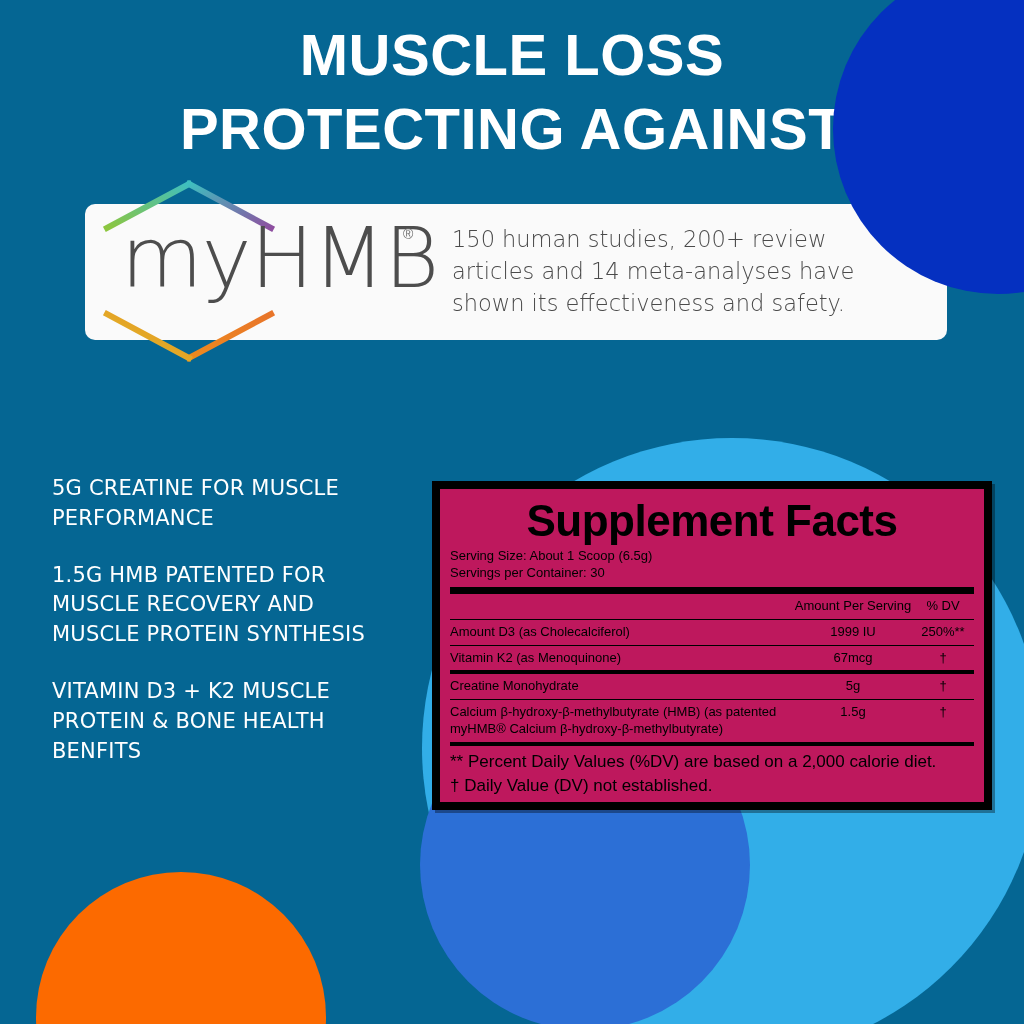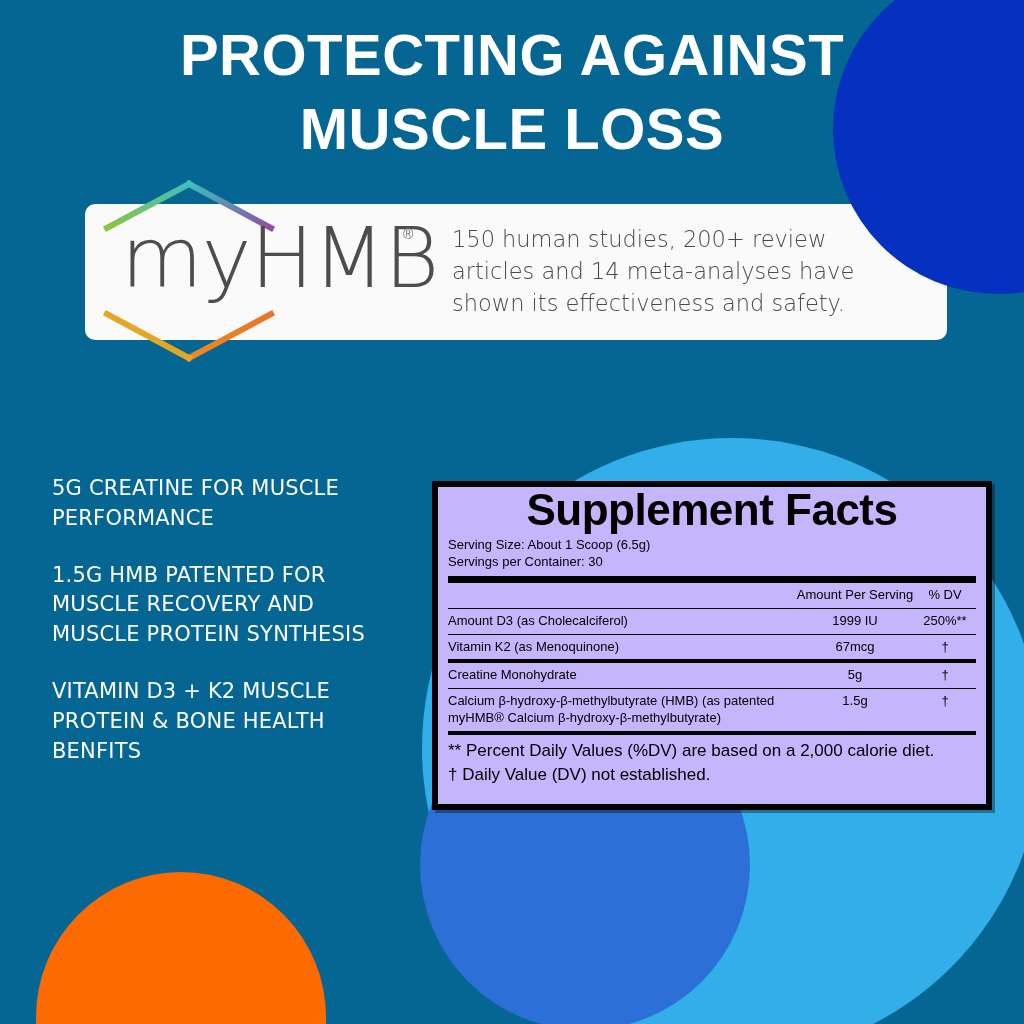--- a/index.html
+++ b/index.html
@@ -110,23 +110,23 @@
     margin-bottom:27px;
     font-family:"DejaVu Sans", sans-serif;
     font-weight:400;
   }
 
   
   #supplement-panel {
     position:absolute;
     left:432px; top:481px;
     width:560px; height:329px;
-    background:#c4b5fd;
-    border:6px solid #000000;
-    padding:0 10px 0 10px;
+    background:#be185d;
+    border:8px solid #000000;
+    padding:9px 10px 0 10px;
     z-index:7;
     box-shadow:3px 3px 0 rgba(0,0,0,.35);
   }
   #sf-title {
     font-size:44px;
     font-weight:bold;
     letter-spacing:-0.5px;
     color:#000;
     line-height:1.06;
     text-align:center;
@@ -162,22 +162,22 @@
   }
 </style>
 </head>
 <body>
 
 <div class="shape" id="circle-lightblue"></div>
 <div class="shape" id="circle-mediumblue"></div>
 <div class="shape" id="circle-orange"></div>
 
 <div id="headline">
+  <span class="ln">MUSCLE LOSS</span>
   <span class="ln">PROTECTING AGAINST</span>
-  <span class="ln">MUSCLE LOSS</span>
 </div>
 
 <div id="info-card">
 
   <div id="logo-wrap">
     <svg width="355" height="185" viewBox="0 0 355 185">
       <defs>
         <linearGradient id="g1" x1="0%" y1="100%" x2="100%" y2="0%">
           <stop offset="0%" stop-color="#8DC63F"></stop>
           <stop offset="100%" stop-color="#3FBFBF"></stop>

